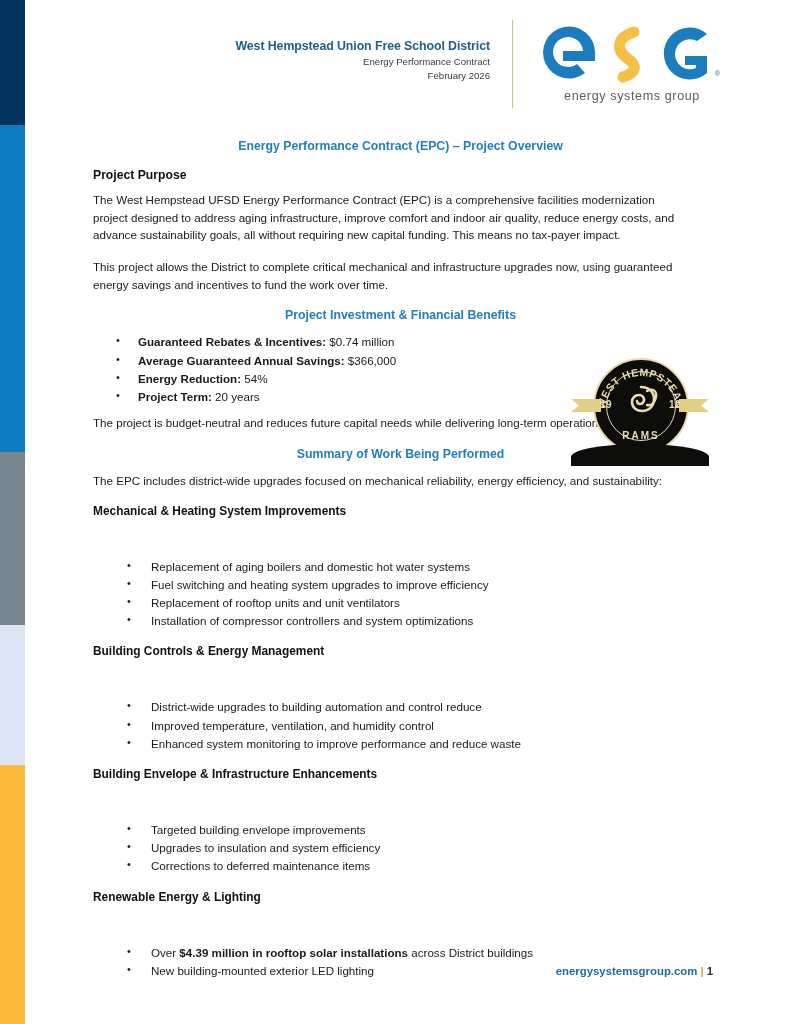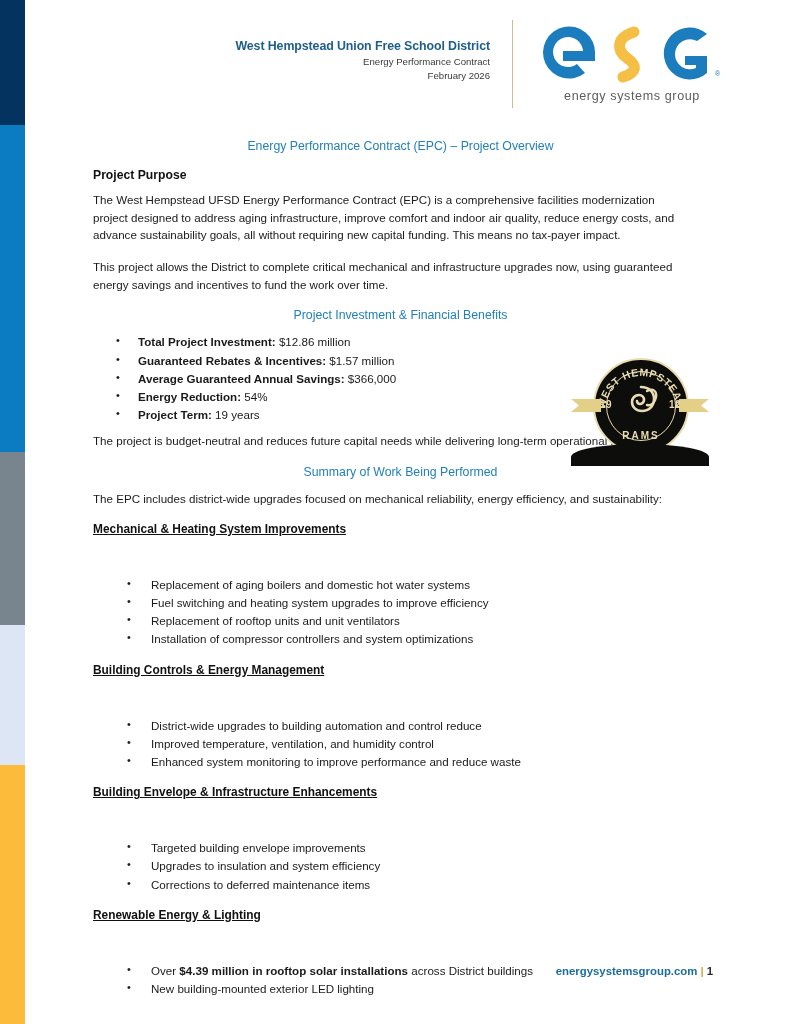--- a/index.html
+++ b/index.html
@@ -89,21 +89,21 @@
   
   #content {
     position: absolute;
     left: 68px;
     top: 138px;
     width: 615px;
   }
   .center-head {
     text-align: center;
     font-size: 12.3px;
-    font-weight: normal;
+    font-weight: bold;
     color: #2180b8;
     margin: 0 0 13px 0;
     line-height: 1.4;
   }
   .center-head.tight { margin-bottom: 9px; }
   .sub-head {
     font-size: 12.2px;
     font-weight: bold;
     color: #111111;
     margin: 0 0 9px 0;
@@ -136,21 +136,20 @@
   }
   ul.bullets.indent { padding-left: 58px; margin-top: 40px; }
   ul.bullets.indent li::before { left: -24px; }
   ul.bullets li b { font-weight: bold; }
 
   .group-head {
     font-size: 11.9px;
     font-weight: bold;
     margin: 0 0 2px 0;
     color: #111111;
-    text-decoration: underline;
   }
   .group-block { margin-bottom: 14px; }
 
   
   #rams-logo {
     position: absolute;
     left: 546px;
     top: 358px;
     width: 138px;
     height: 108px;
@@ -279,25 +278,24 @@
 
     <h2 class="sub-head">Project Purpose</h2>
 
     <p class="body-text narrow">The West Hempstead UFSD Energy Performance Contract (EPC) is a comprehensive facilities modernization project designed to address aging infrastructure, improve comfort and indoor air quality, reduce energy costs, and advance sustainability goals, all without requiring new capital funding. This means no tax-payer impact.</p>
 
     <p class="body-text">This project allows the District to complete critical mechanical and infrastructure upgrades now, using guaranteed energy savings and incentives to fund the work over time.</p>
 
     <h2 class="center-head tight">Project Investment &amp; Financial Benefits</h2>
 
     <ul class="bullets" id="financial-list">
-        <li><b>Total Project Investment:</b><span> $12.86 million</span></li>
-        <li><b>Guaranteed Rebates &amp; Incentives:</b><span> $1.57 million</span></li>
+        <li><b>Guaranteed Rebates &amp; Incentives:</b><span> $0.74 million</span></li>
         <li><b>Average Guaranteed Annual Savings:</b><span> $366,000</span></li>
         <li><b>Energy Reduction:</b><span> 54%</span></li>
-        <li><b>Project Term:</b><span> 19 years</span></li>
+        <li><b>Project Term:</b><span> 20 years</span></li>
       </ul>
 
     <p class="body-text narrow">The project is budget-neutral and reduces future capital needs while delivering long-term operational savings.</p>
 
     <h2 class="center-head tight">Summary of Work Being Performed</h2>
 
     <p class="body-text">The EPC includes district-wide upgrades focused on mechanical reliability, energy efficiency, and sustainability:</p>
 
     <div id="work-groups">
         <div class="group-block">

